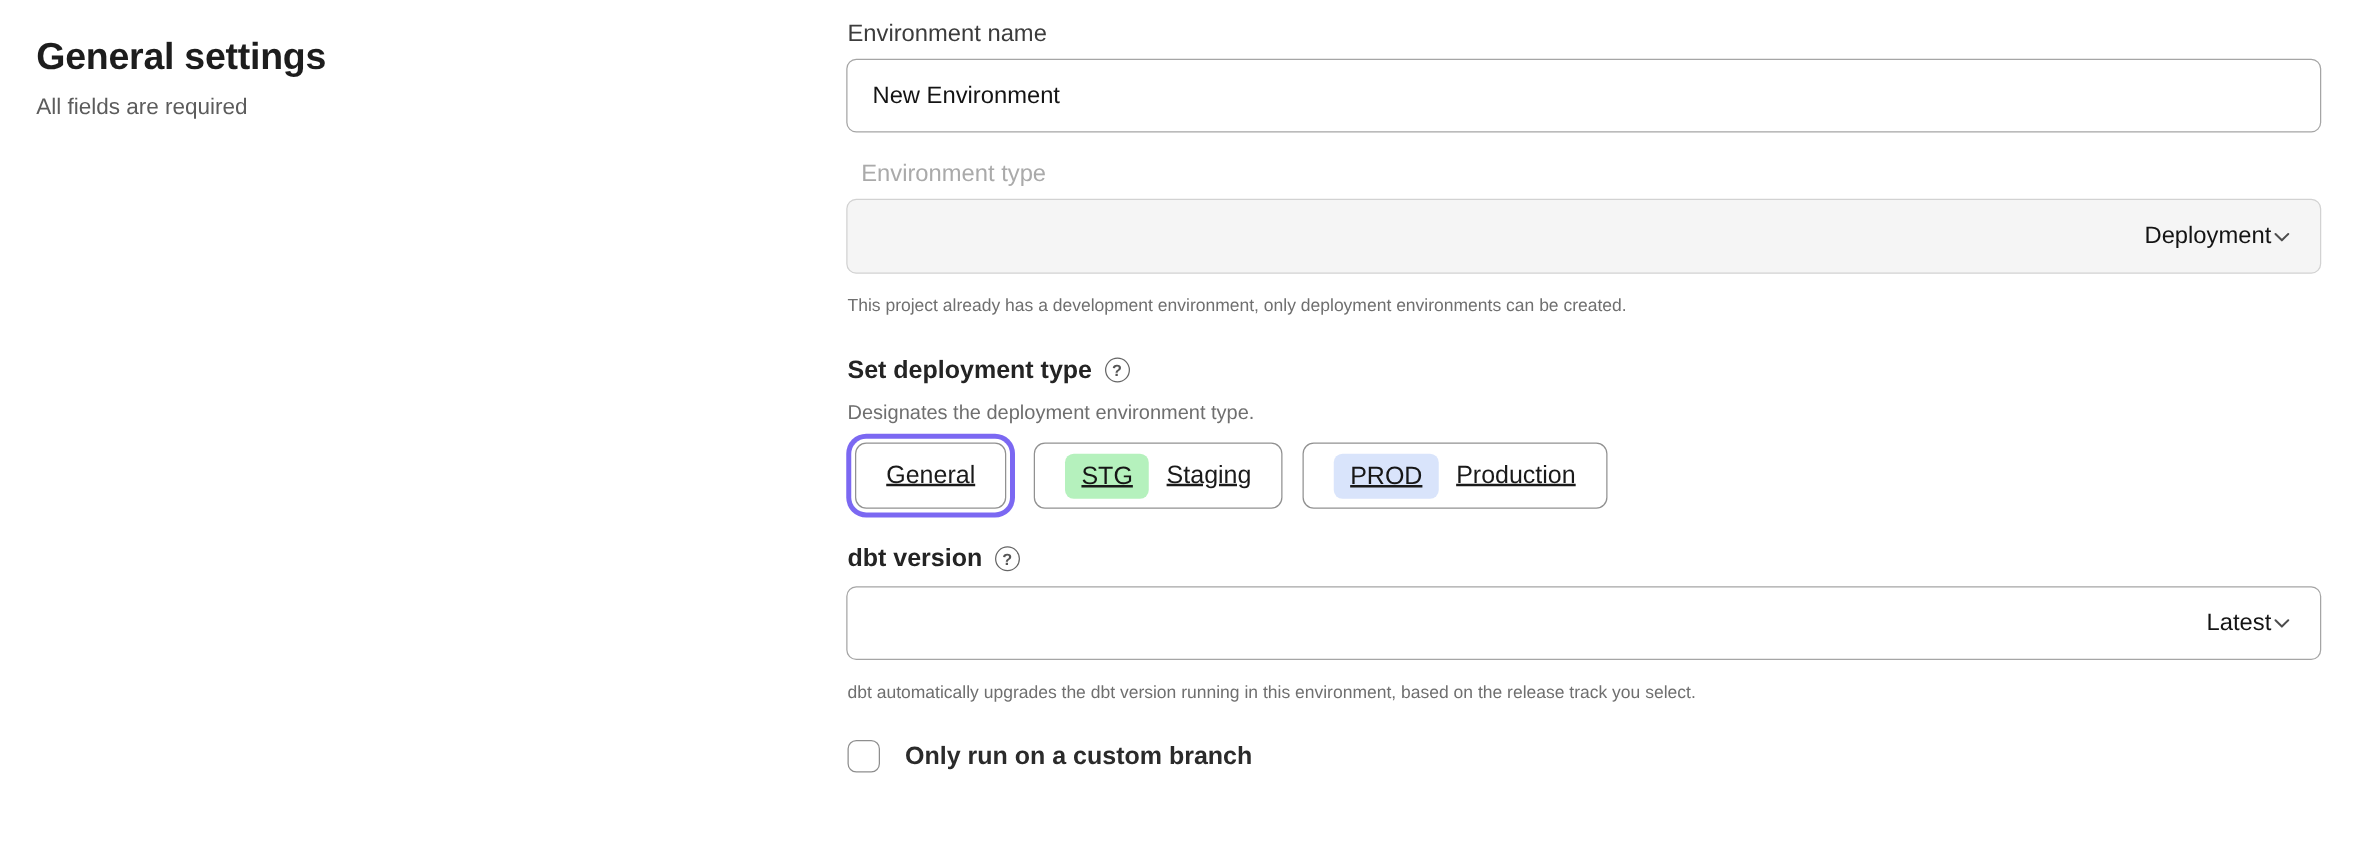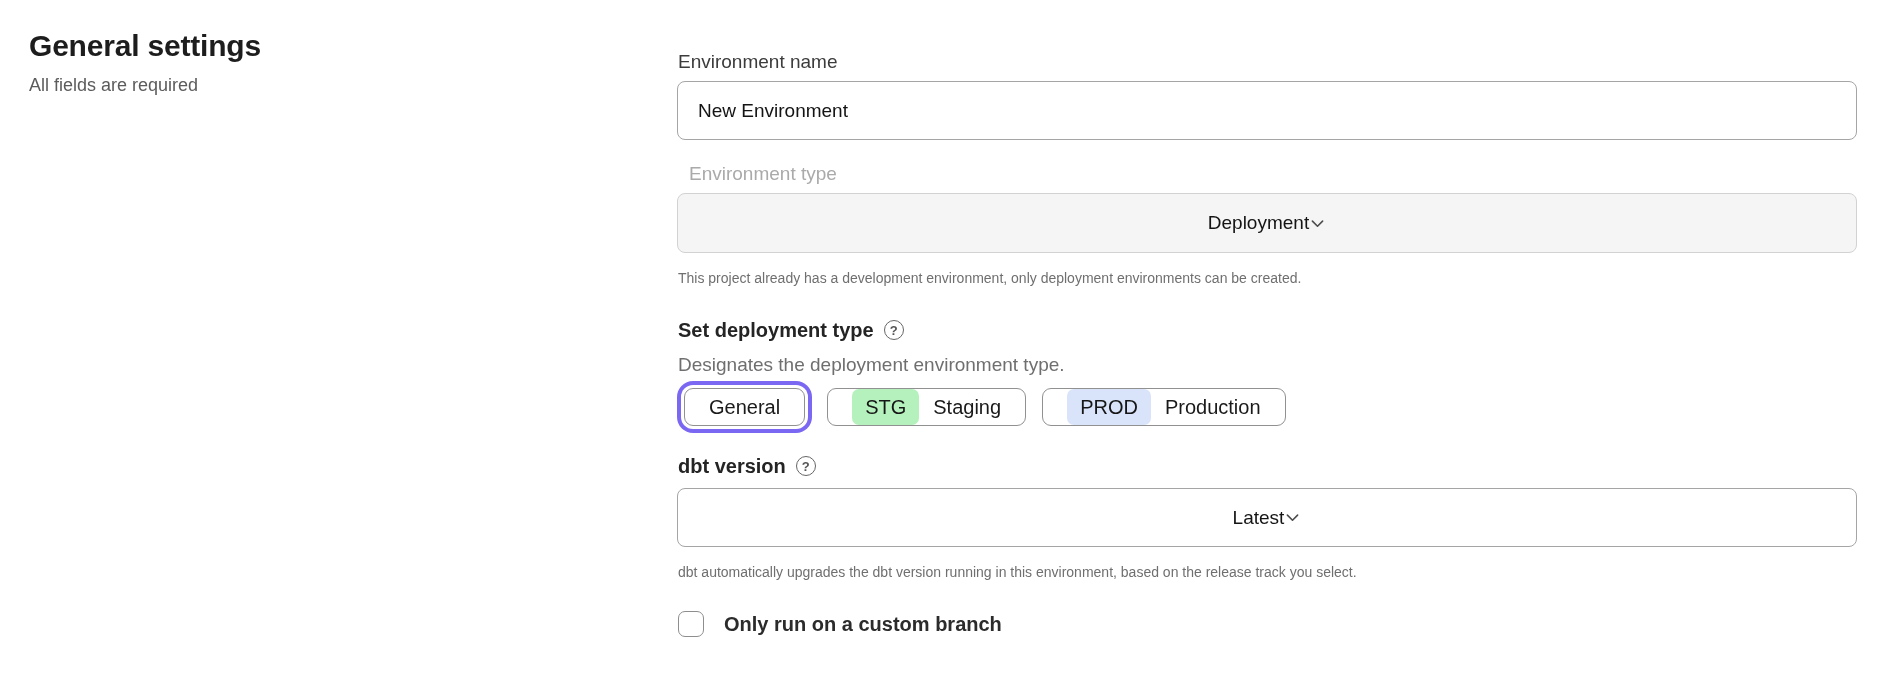--- a/index.html
+++ b/index.html
@@ -29,21 +29,21 @@
     color: #5c5c5c;
     line-height: 1.3;
   }
 
   
   .form-col {
     position: absolute;
     left: 677px;
     top: 0;
     width: 1180px;
-    padding-top: 50px;
+    padding-top: 16px;
     display: flex;
     flex-direction: column;
     align-items: stretch;
   }
 
   .field-label {
     font-size: 19px;
     line-height: 23px;
     color: #3c3c3c;
     margin: 0 0 8px 1px;
@@ -64,21 +64,21 @@
   }
 
   .select {
     width: 100%;
     height: 60px;
     border: 1px solid #a5a5a5;
     border-radius: 8px;
     padding: 0 22px;
     display: flex;
     align-items: center;
-    justify-content: center;
+    justify-content: flex-end;
     font-size: 19px;
     color: #141414;
     background: #ffffff;
     cursor: pointer;
   }
   .select.disabled {
     background: #f5f5f5;
     border-color: #d2d2d2;
     cursor: default;
   }
@@ -112,45 +112,46 @@
     align-items: center;
     justify-content: center;
     font-size: 13px;
     font-weight: 700;
     color: #555555;
     cursor: pointer;
     user-select: none;
   }
 
   .section-desc {
-    font-size: 19px;
+    font-size: 16px;
     line-height: 25px;
     color: #6f6f6f;
     margin: 9px 0 0 1px;
   }
 
   .btn-row {
     display: flex;
     align-items: center;
     gap: 16px;
     margin: 11px 0 0 1px;
   }
   .type-btn {
     background: #ffffff;
     border: 1px solid #919191;
     border-radius: 9px;
-    height: 38px;
+    height: 53px;
     padding: 0 24px;
     display: flex;
     align-items: center;
     gap: 14px;
     font-family: "Liberation Sans", sans-serif;
     font-size: 20px;
     color: #1a1a1a;
     cursor: pointer;
+    text-decoration: underline;
   }
   .type-btn.selected {
     box-shadow: 0 0 0 3px #ffffff, 0 0 0 7px #7b68f2;
     margin: 0 6px;
   }
   .badge {
     border-radius: 7px;
     padding: 5px 13px;
     font-size: 20px;
     font-weight: 500;

